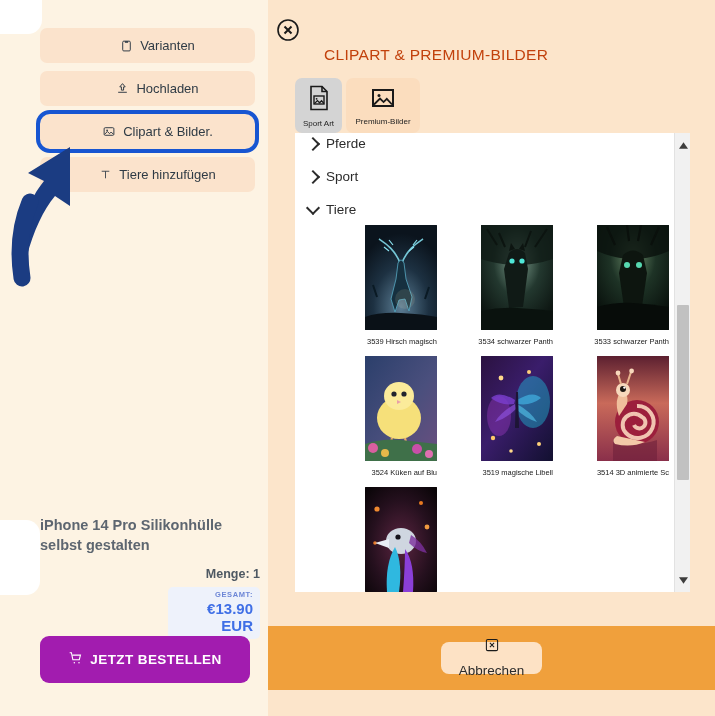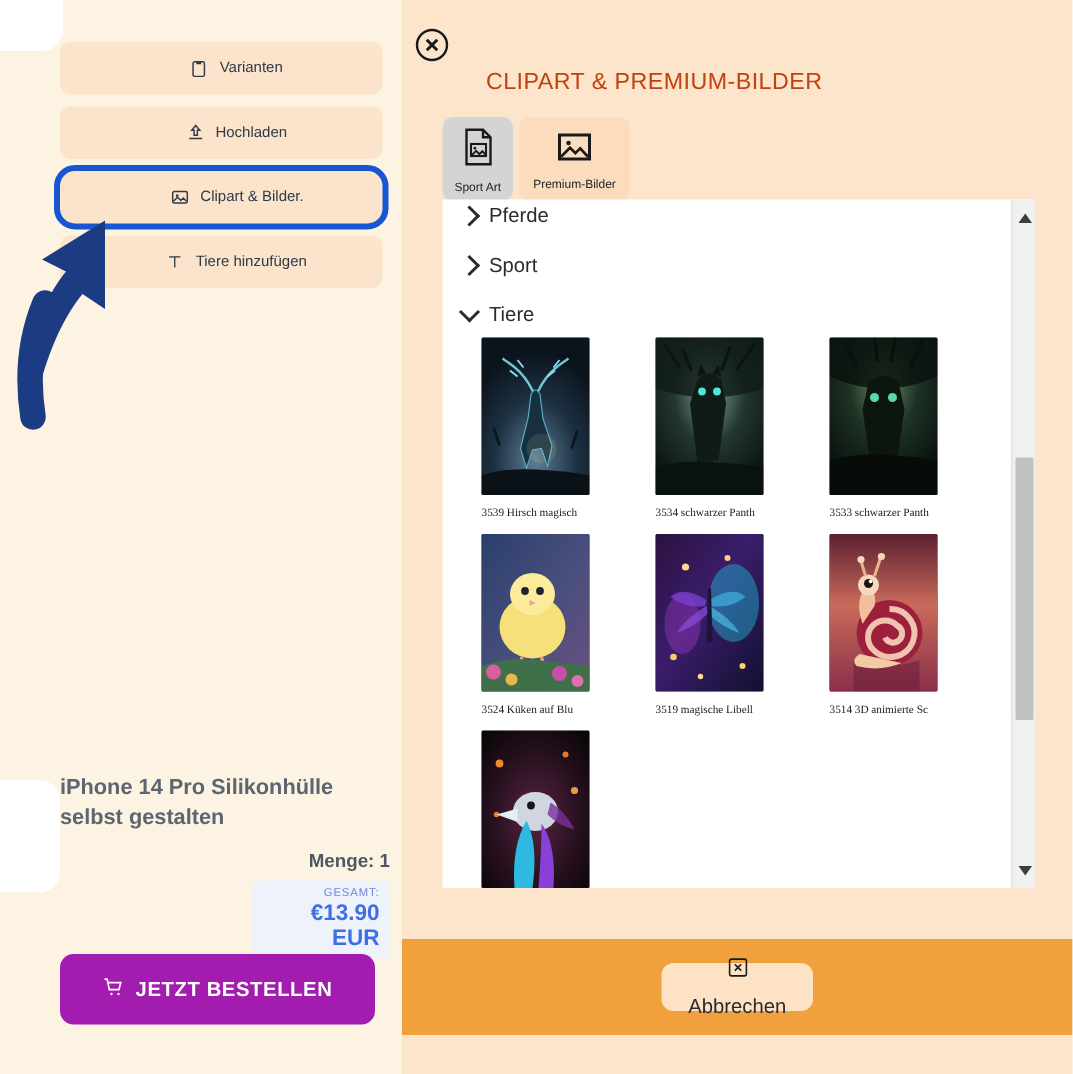--- a/index.html
+++ b/index.html
@@ -48,21 +48,21 @@
     position: relative;
     display: flex;
     align-items: center;
     justify-content: center;
     gap: 7px;
     height: 35px;
     background: #fbe3cc;
     border-radius: 7px;
     margin-bottom: 8px;
     color: #2f3b45;
-    font-size: 10px;
+    font-size: 13px;
     cursor: pointer;
     user-select: none;
     padding-left: 20px;
   }
   .tool-btn .ico {
     display: inline-flex;
     align-items: center;
     color: #2f3b45;
   }
   .tool-btn.selected {
@@ -121,21 +121,21 @@
     margin-top: 6px;
     margin-left: auto;
     width: 92px;
     background: #eef2fb;
     border-radius: 5px;
     padding: 3px 7px 5px 7px;
     text-align: right;
   }
   .total-label {
     font-size: 7.5px;
-    font-weight: normal;
+    font-weight: bold;
     letter-spacing: .6px;
     color: #6d86d6;
   }
   .total-value {
     font-size: 15px;
     font-weight: bold;
     color: #3f6fe6;
     margin-top: 1px;
   }
   .order-btn {
@@ -241,23 +241,22 @@
     position: absolute;
     left: 26px; top: 92px;
     width: 348px;
     display: grid;
     grid-template-columns: repeat(3, 116px);
     row-gap: 10px;
   }
   .thumb-cell {
     display: flex;
     flex-direction: column;
-    align-items: flex-start;
-    cursor: pointer;
-    font-family: Liberation Serif, serif;
+    align-items: flex-end;
+    cursor: pointer;
   }
   .thumb-img {
     width: 72px; height: 105px;
     border-radius: 1px;
     overflow: hidden;
     background: #111;
   }
   .thumb-img svg { display: block; }
   .thumb-label {
     margin-top: 7px;

